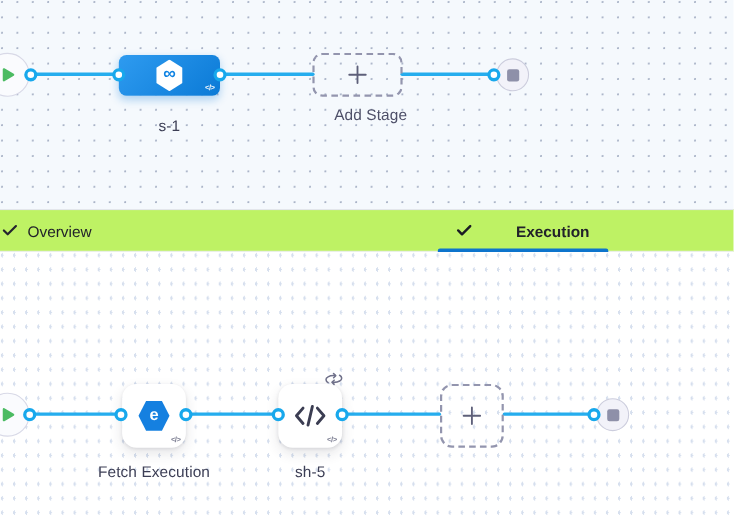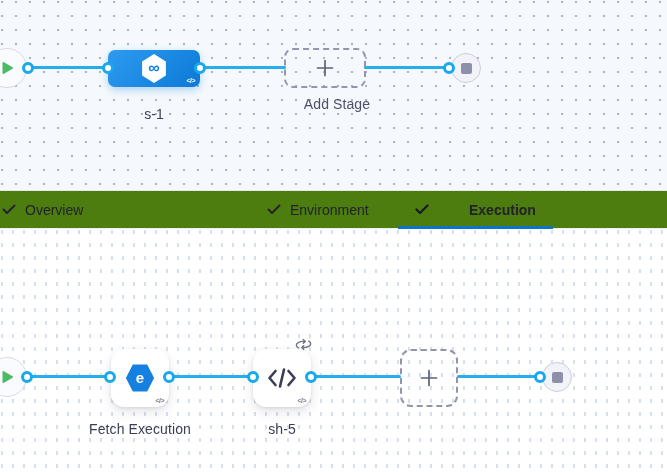--- a/index.html
+++ b/index.html
@@ -81,21 +81,21 @@
   .loop-badge { position: absolute; left: 294px; top: 108px; z-index: 3; }
 
   .node-label {
     position: absolute; text-align: center; font-size: 14px; color: #3c3e55;
     letter-spacing: 0.1px; z-index: 2;
   }
   .add-label { color: #4d4f68; }
 
   
   .tab-bar {
-    position: relative; width: 667px; height: 39px; background: #4d7c0f;
+    position: relative; width: 667px; height: 39px; background: #bef264;
     border-top: 1px solid #e3e6eb; border-bottom: 1px solid #eef0f3; z-index: 5;
   }
   .tab {
     position: absolute; top: 0; height: 100%; padding: 0 17px;
     display: flex; align-items: center; gap: 9px;
     font-size: 14px; color: #22222a; cursor: pointer; white-space: nowrap;
   }
   .tab.active { font-weight: bold; gap: 40px; }
   .tab.active::after {
     content: ""; position: absolute; left: 0; right: 0; bottom: -1px; height: 3px;
@@ -141,26 +141,20 @@
   <div class="node-label" style="left:108px; width:92px; top:106px;">s-1</div>
   <div class="node-label add-label" style="left:290px; width:94px; top:96px;">Add Stage</div>
 </div>
 
 <div class="tab-bar">
   <div class="tab" style="left:-15px;">
     <svg width="14" height="11" viewBox="0 0 14 11">
         <path d="M1.5 5.5 L5 9 L12.5 1.5" fill="none" stroke="#24242e" stroke-width="2" stroke-linecap="round" stroke-linejoin="round"></path>
       </svg>
     <span>Overview</span>
-  </div>
-  <div class="tab" style="left:250px;">
-    <svg width="14" height="11" viewBox="0 0 14 11">
-        <path d="M1.5 5.5 L5 9 L12.5 1.5" fill="none" stroke="#24242e" stroke-width="2" stroke-linecap="round" stroke-linejoin="round"></path>
-      </svg>
-    <span>Environment</span>
   </div>
   <div class="tab active" style="left:398px;">
     <svg width="14" height="11" viewBox="0 0 14 11">
         <path d="M1.5 5.5 L5 9 L12.5 1.5" fill="none" stroke="#1b1b24" stroke-width="2.2" stroke-linecap="round" stroke-linejoin="round"></path>
       </svg>
     <span>Execution</span>
   </div>
 </div>
 
 <div class="exec-canvas">

